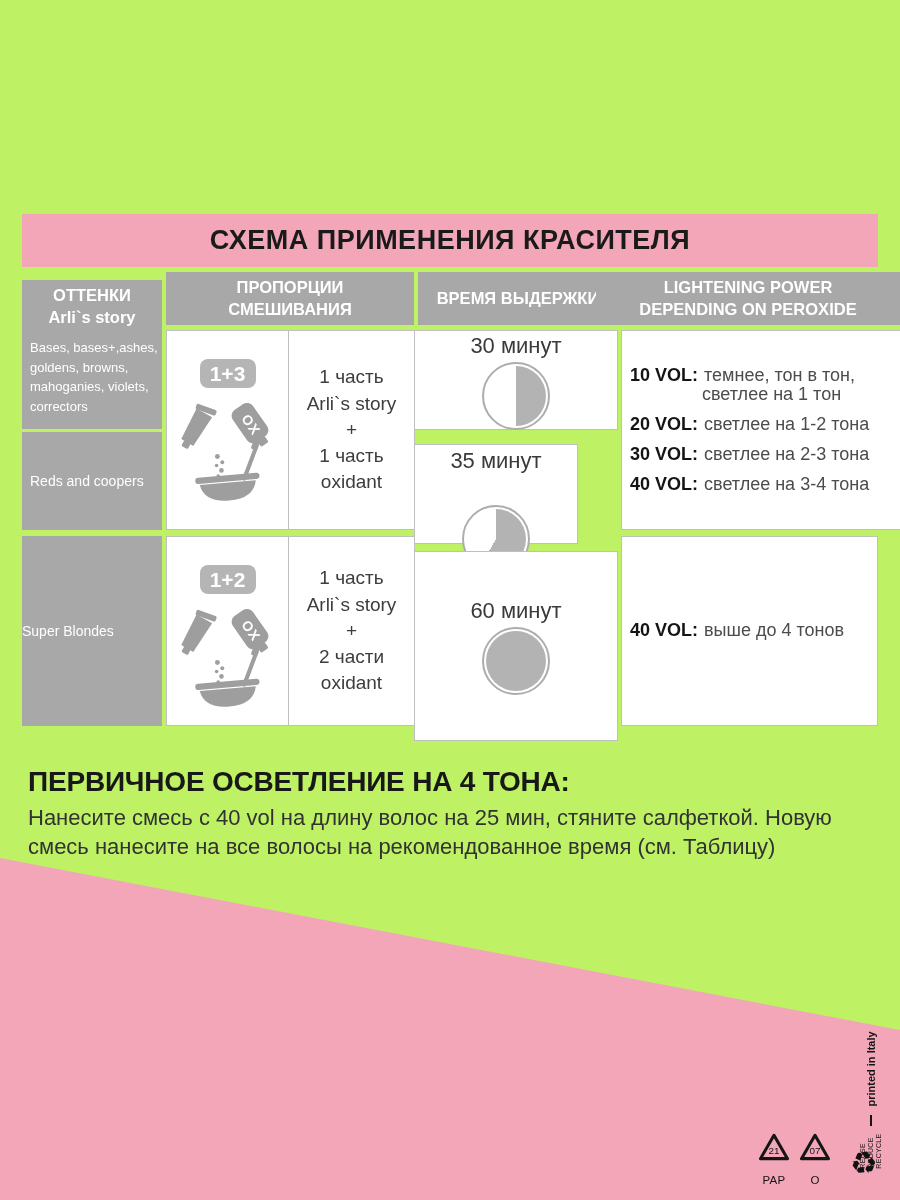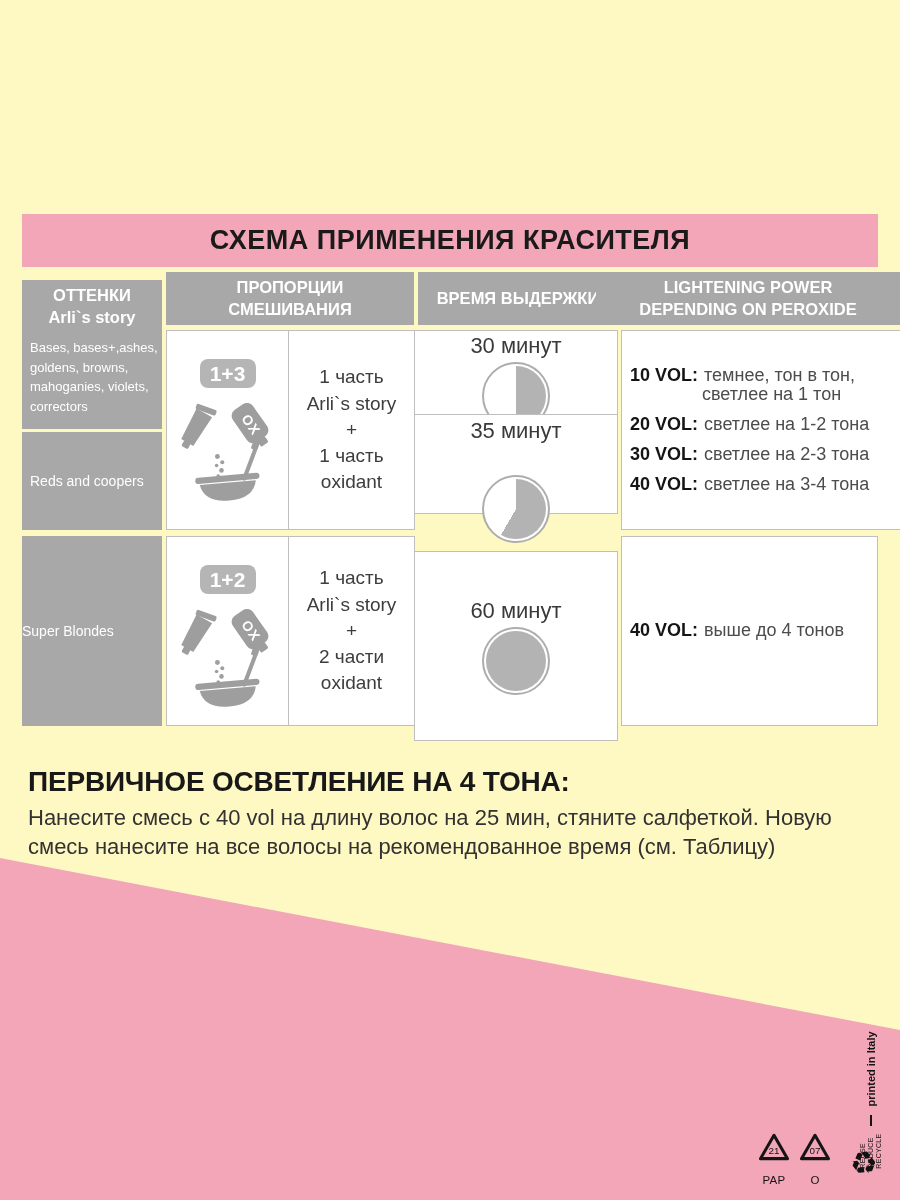--- a/index.html
+++ b/index.html
@@ -3,21 +3,21 @@
 <meta charset="utf-8">
 <style>
   :root{
     --pink:#F2A6B8; --header-gray:#A8A8A8; --cell-gray:#A8A8A8; --icon-gray:#9E9E9E;
     --badge-gray:#B5B5B5; --clock-fill:#B3B3B3; --clock-ring:#ADADAD; --border:#BFBFBF;
     --text-dark:#1A1A1A; --text-body:#3D3D3D; --text-desc:#4C4C4C;
   }
   *{margin:0;padding:0;box-sizing:border-box;}
   html,body{background:#e8e8e8;}
   body{font-family:"Liberation Sans","DejaVu Sans",sans-serif;}
-  .page{position:relative;width:900px;height:1200px;background:#fef9c3;overflow:hidden;margin:0 auto;}
+  .page{position:relative;width:900px;height:1200px;background:#bef264;overflow:hidden;margin:0 auto;}
 
   
   .title-bar{position:absolute;left:22px;top:214px;width:856px;height:53px;background:var(--pink);
     display:flex;align-items:center;justify-content:center;}
   .title-bar span{font-size:27px;font-weight:bold;color:var(--text-dark);letter-spacing:.5px;}
 
   .th{position:absolute;top:272px;height:53px;background:var(--header-gray);color:#fff;
     display:flex;flex-direction:column;align-items:center;justify-content:center;
     font-size:16.5px;font-weight:bold;line-height:1.28;text-align:center;}
   .th1{left:22px;width:140px;margin-top:8px;}
@@ -39,21 +39,21 @@
     font-size:21px;font-weight:bold;display:flex;align-items:center;justify-content:center;flex:0 0 auto;}
   .mix-icon{width:100px;height:106px;margin-top:9px;flex:0 0 auto;}
 
   .mix-text-cell{display:flex;flex-direction:column;align-items:center;justify-content:center;
     text-align:center;font-size:19px;color:var(--text-body);line-height:1.38;}
   .mt-ab{left:288px;top:330px;width:127px;height:200px;}
   .mt-c{left:288px;top:536px;width:127px;height:190px;}
 
   .time-cell{display:flex;flex-direction:column;align-items:center;}
   .tc-a{left:414px;top:330px;width:204px;height:100px;padding-top:2px;}
-  .tc-b{left:414px;top:414px;width:204px;height:100px;padding-top:3px;gap:28px;}
+  .tc-b{left:414px;top:444px;width:164px;height:100px;padding-top:3px;gap:28px;}
   .tc-c{left:414px;top:551px;width:204px;height:190px;justify-content:center;}
   .time-label{font-size:22px;color:#3A3A3A;}
   .clock{width:68px;height:68px;border-radius:50%;border:2.5px solid var(--clock-ring);
     padding:2px;margin-top:3px;background:#fff;flex:0 0 auto;}
   .clock-fill{width:100%;height:100%;border-radius:50%;}
 
   .light-cell-ab{left:621px;top:330px;width:293px;height:200px;display:flex;flex-direction:column;
     justify-content:center;padding-left:8px;gap:7px;}
   .light-cell-c{left:621px;top:536px;width:257px;height:190px;display:flex;align-items:center;padding-left:8px;}
   .light-line{display:flex;white-space:nowrap;font-size:18px;line-height:1.28;}

